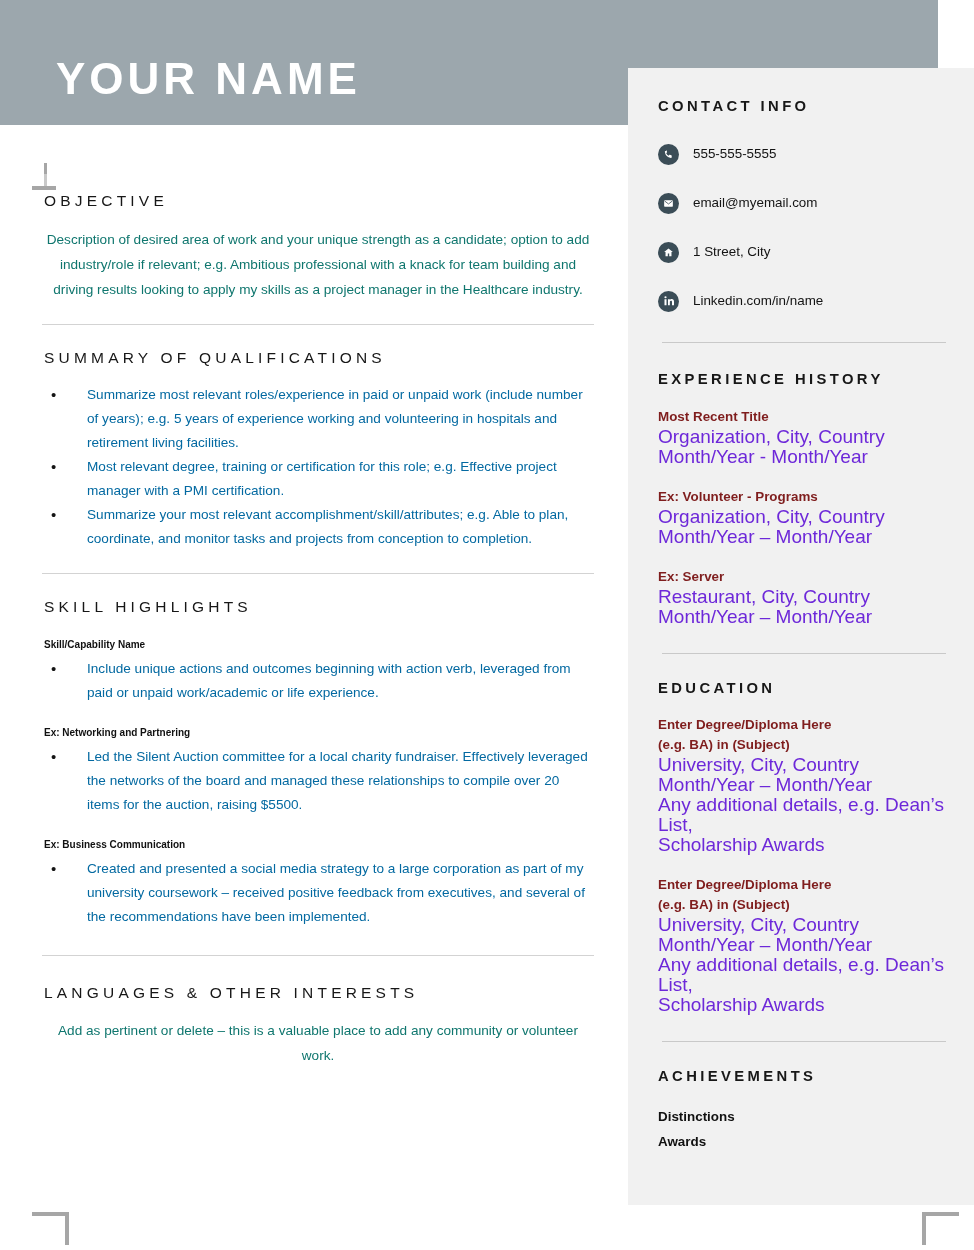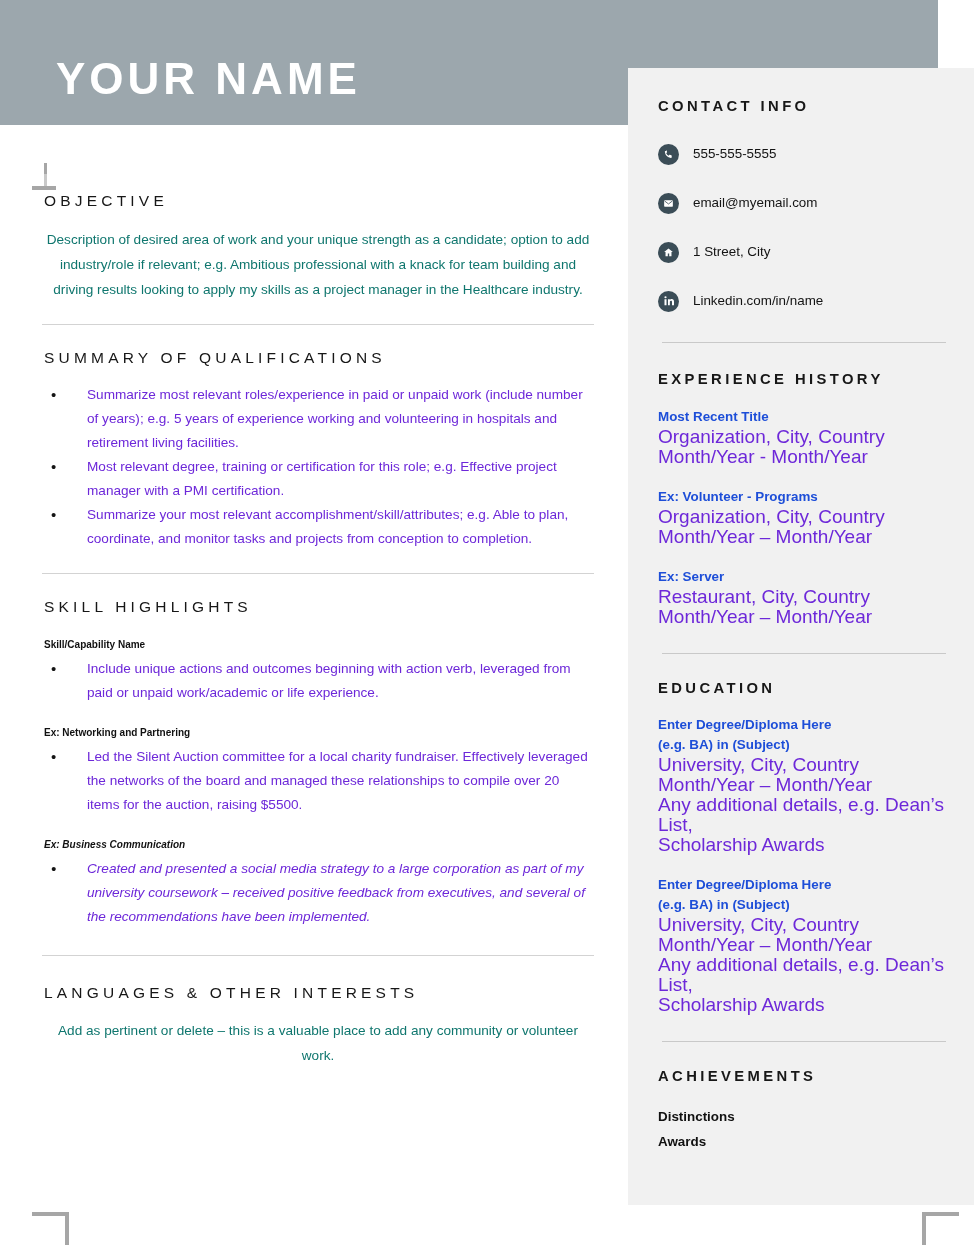--- a/index.html
+++ b/index.html
@@ -104,42 +104,42 @@
   ul.bullets {
     list-style: none;
     margin: 0;
     padding: 0;
   }
   ul.bullets li {
     position: relative;
     padding-left: 43px;
     font-size: 13.6px;
     line-height: 24px;
-    color: #6d28d9;
+    color: #0369a1;
     margin: 0;
   }
   ul.bullets li::before {
     content: "\2022";
     position: absolute;
     left: 7px;
     top: 0;
     font-size: 15px;
     line-height: 24px;
     color: #141414;
   }
 
   .skill-head {
     font-size: 10px;
     font-weight: bold;
     color: #111111;
     line-height: 24px;
     margin: 0;
   }
   .skill-block { margin-bottom: 16px; }
-  .skill-block:last-child { margin-bottom: 0; font-style: italic; }
+  .skill-block:last-child { margin-bottom: 0; }
 
   
   .sec { margin: 2px; }
 
   
   .side-title {
     font-size: 14.8px;
     letter-spacing: 3.4px;
     color: #171717;
     margin: 0 0 18px 0;
@@ -174,21 +174,21 @@
     height: 1px;
     background: #c9c9c9;
     margin: 28px 6px 26px 4px;
   }
 
   .entry { margin-bottom: 20px; }
   .entry:last-child { margin-bottom: 0; }
   .entry-title {
     font-size: 13.4px;
     font-weight: bold;
-    color: #1d4ed8;
+    color: #7f1d1d;
     line-height: 20px;
   }
   .entry-line {
     font-size: 19px;
     color: #6d28d9;
     line-height: 20px;
   }
 
   .ach-item {
     font-size: 13.4px;

